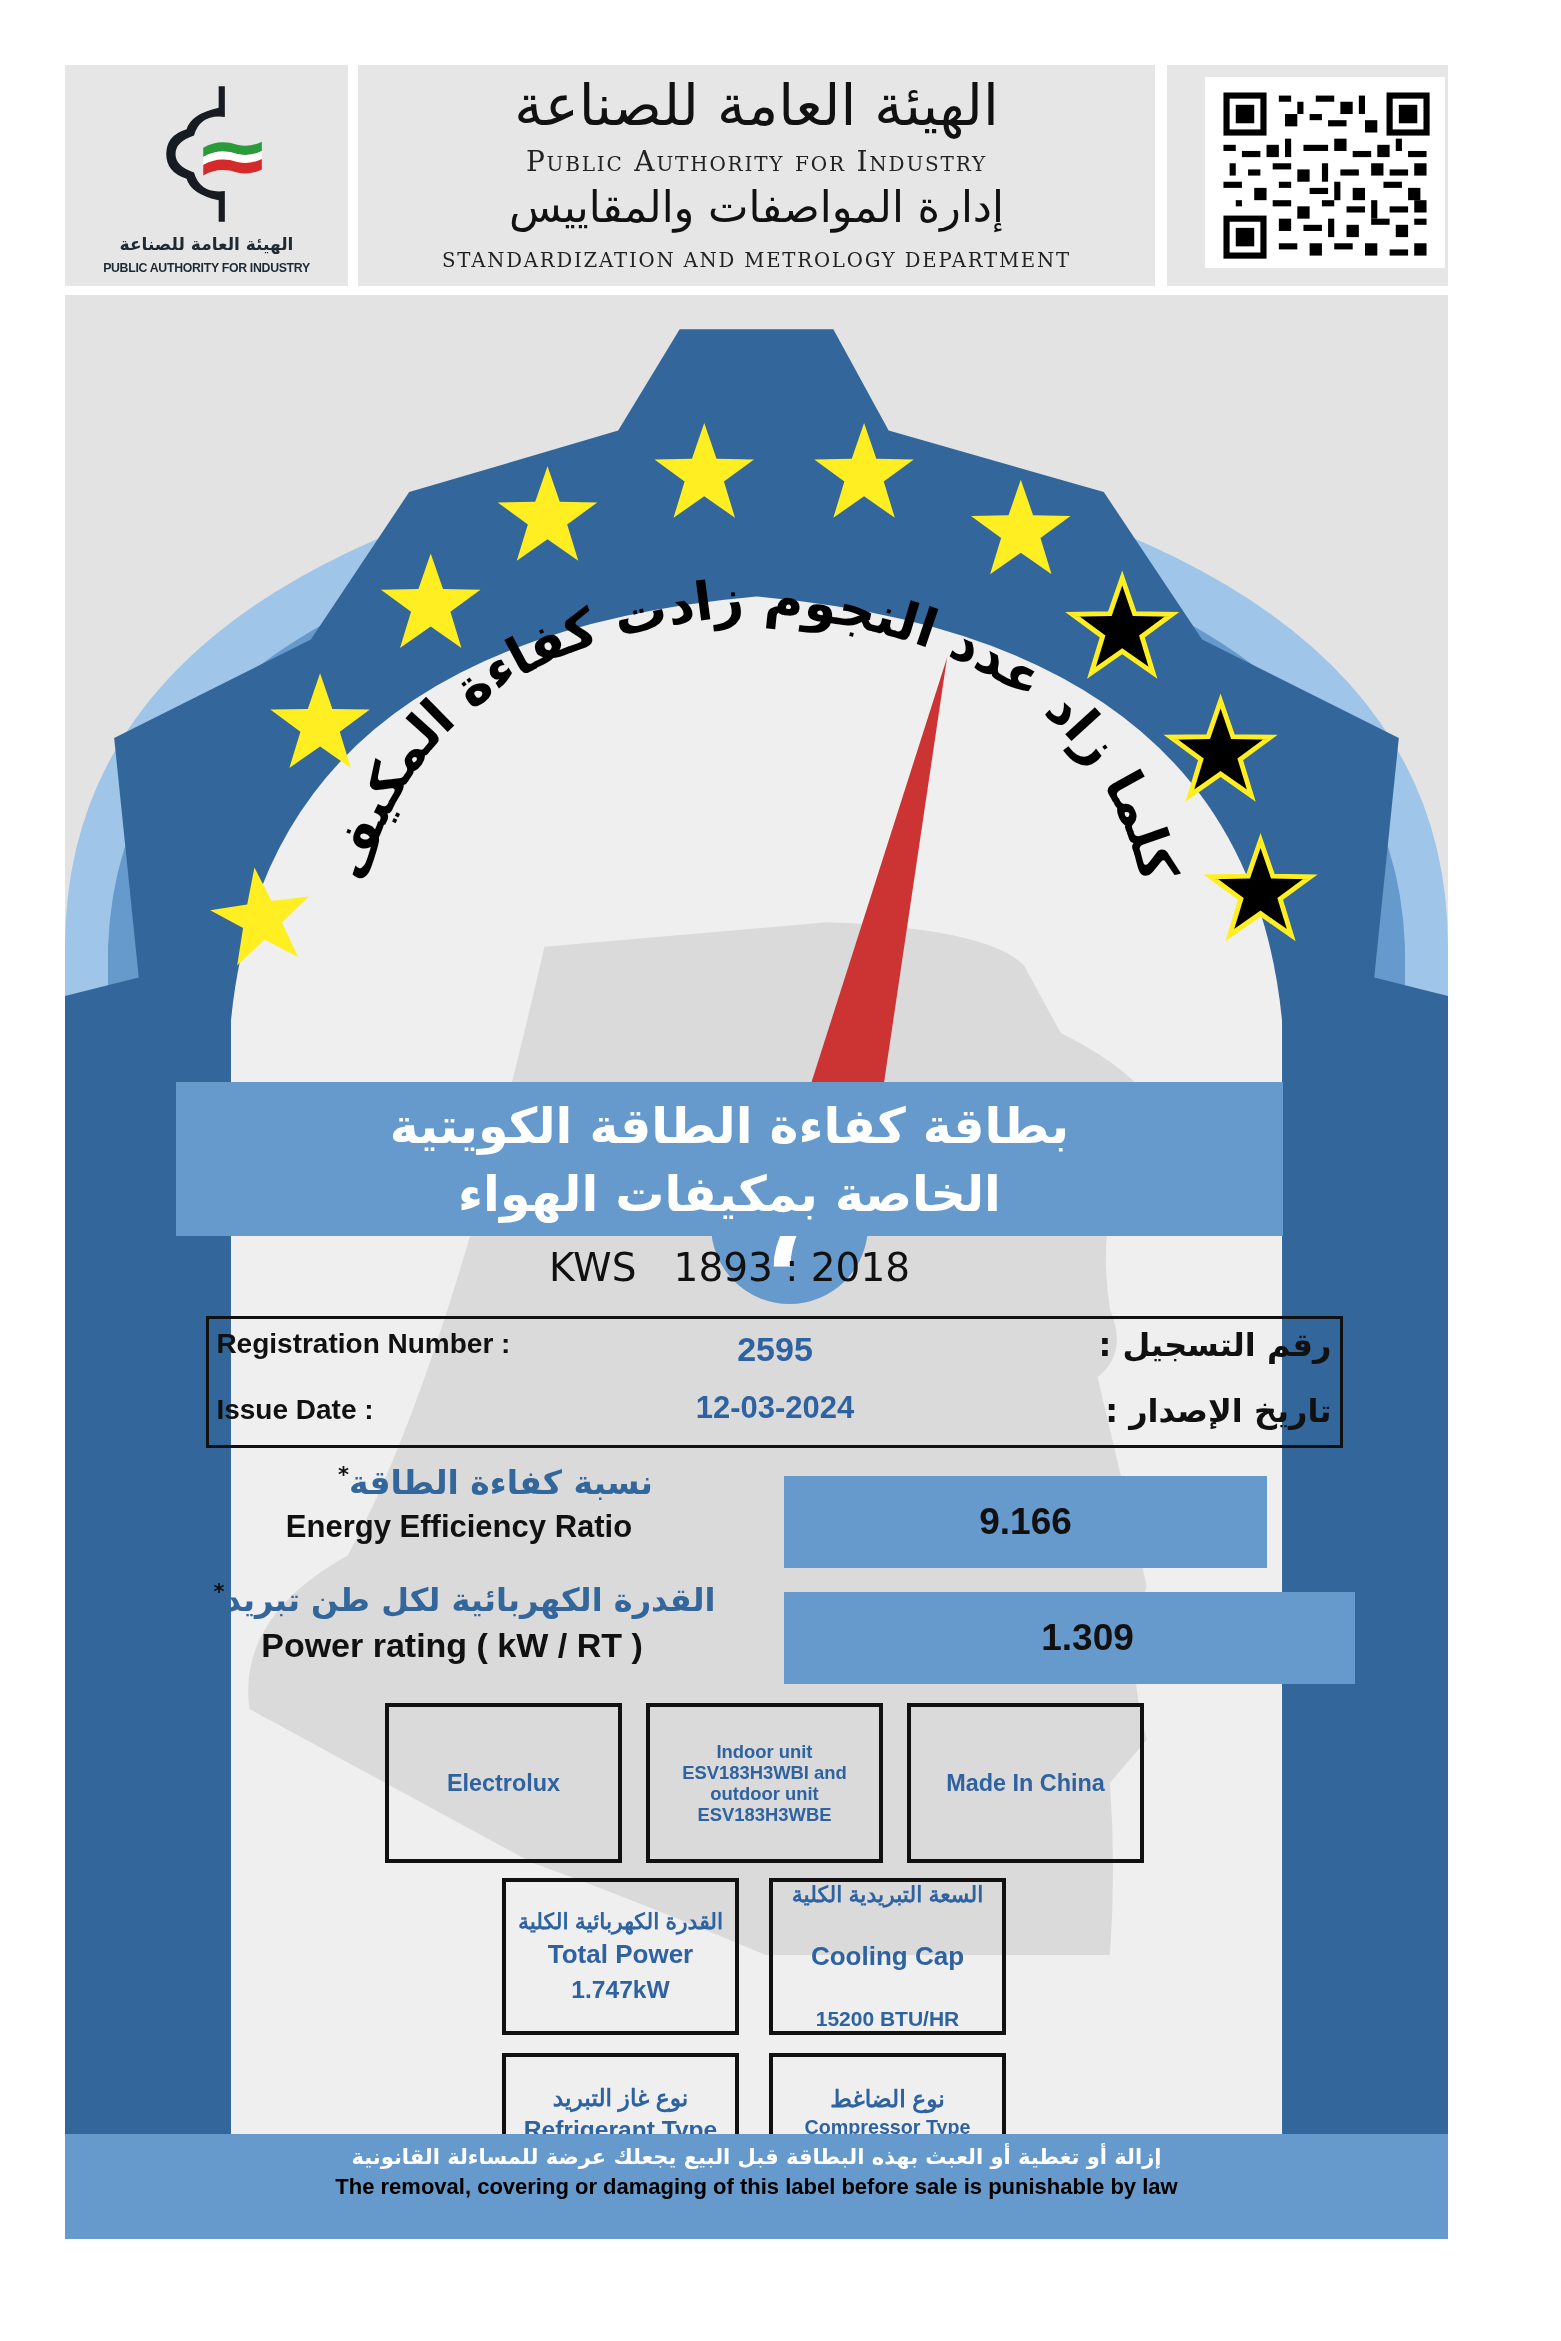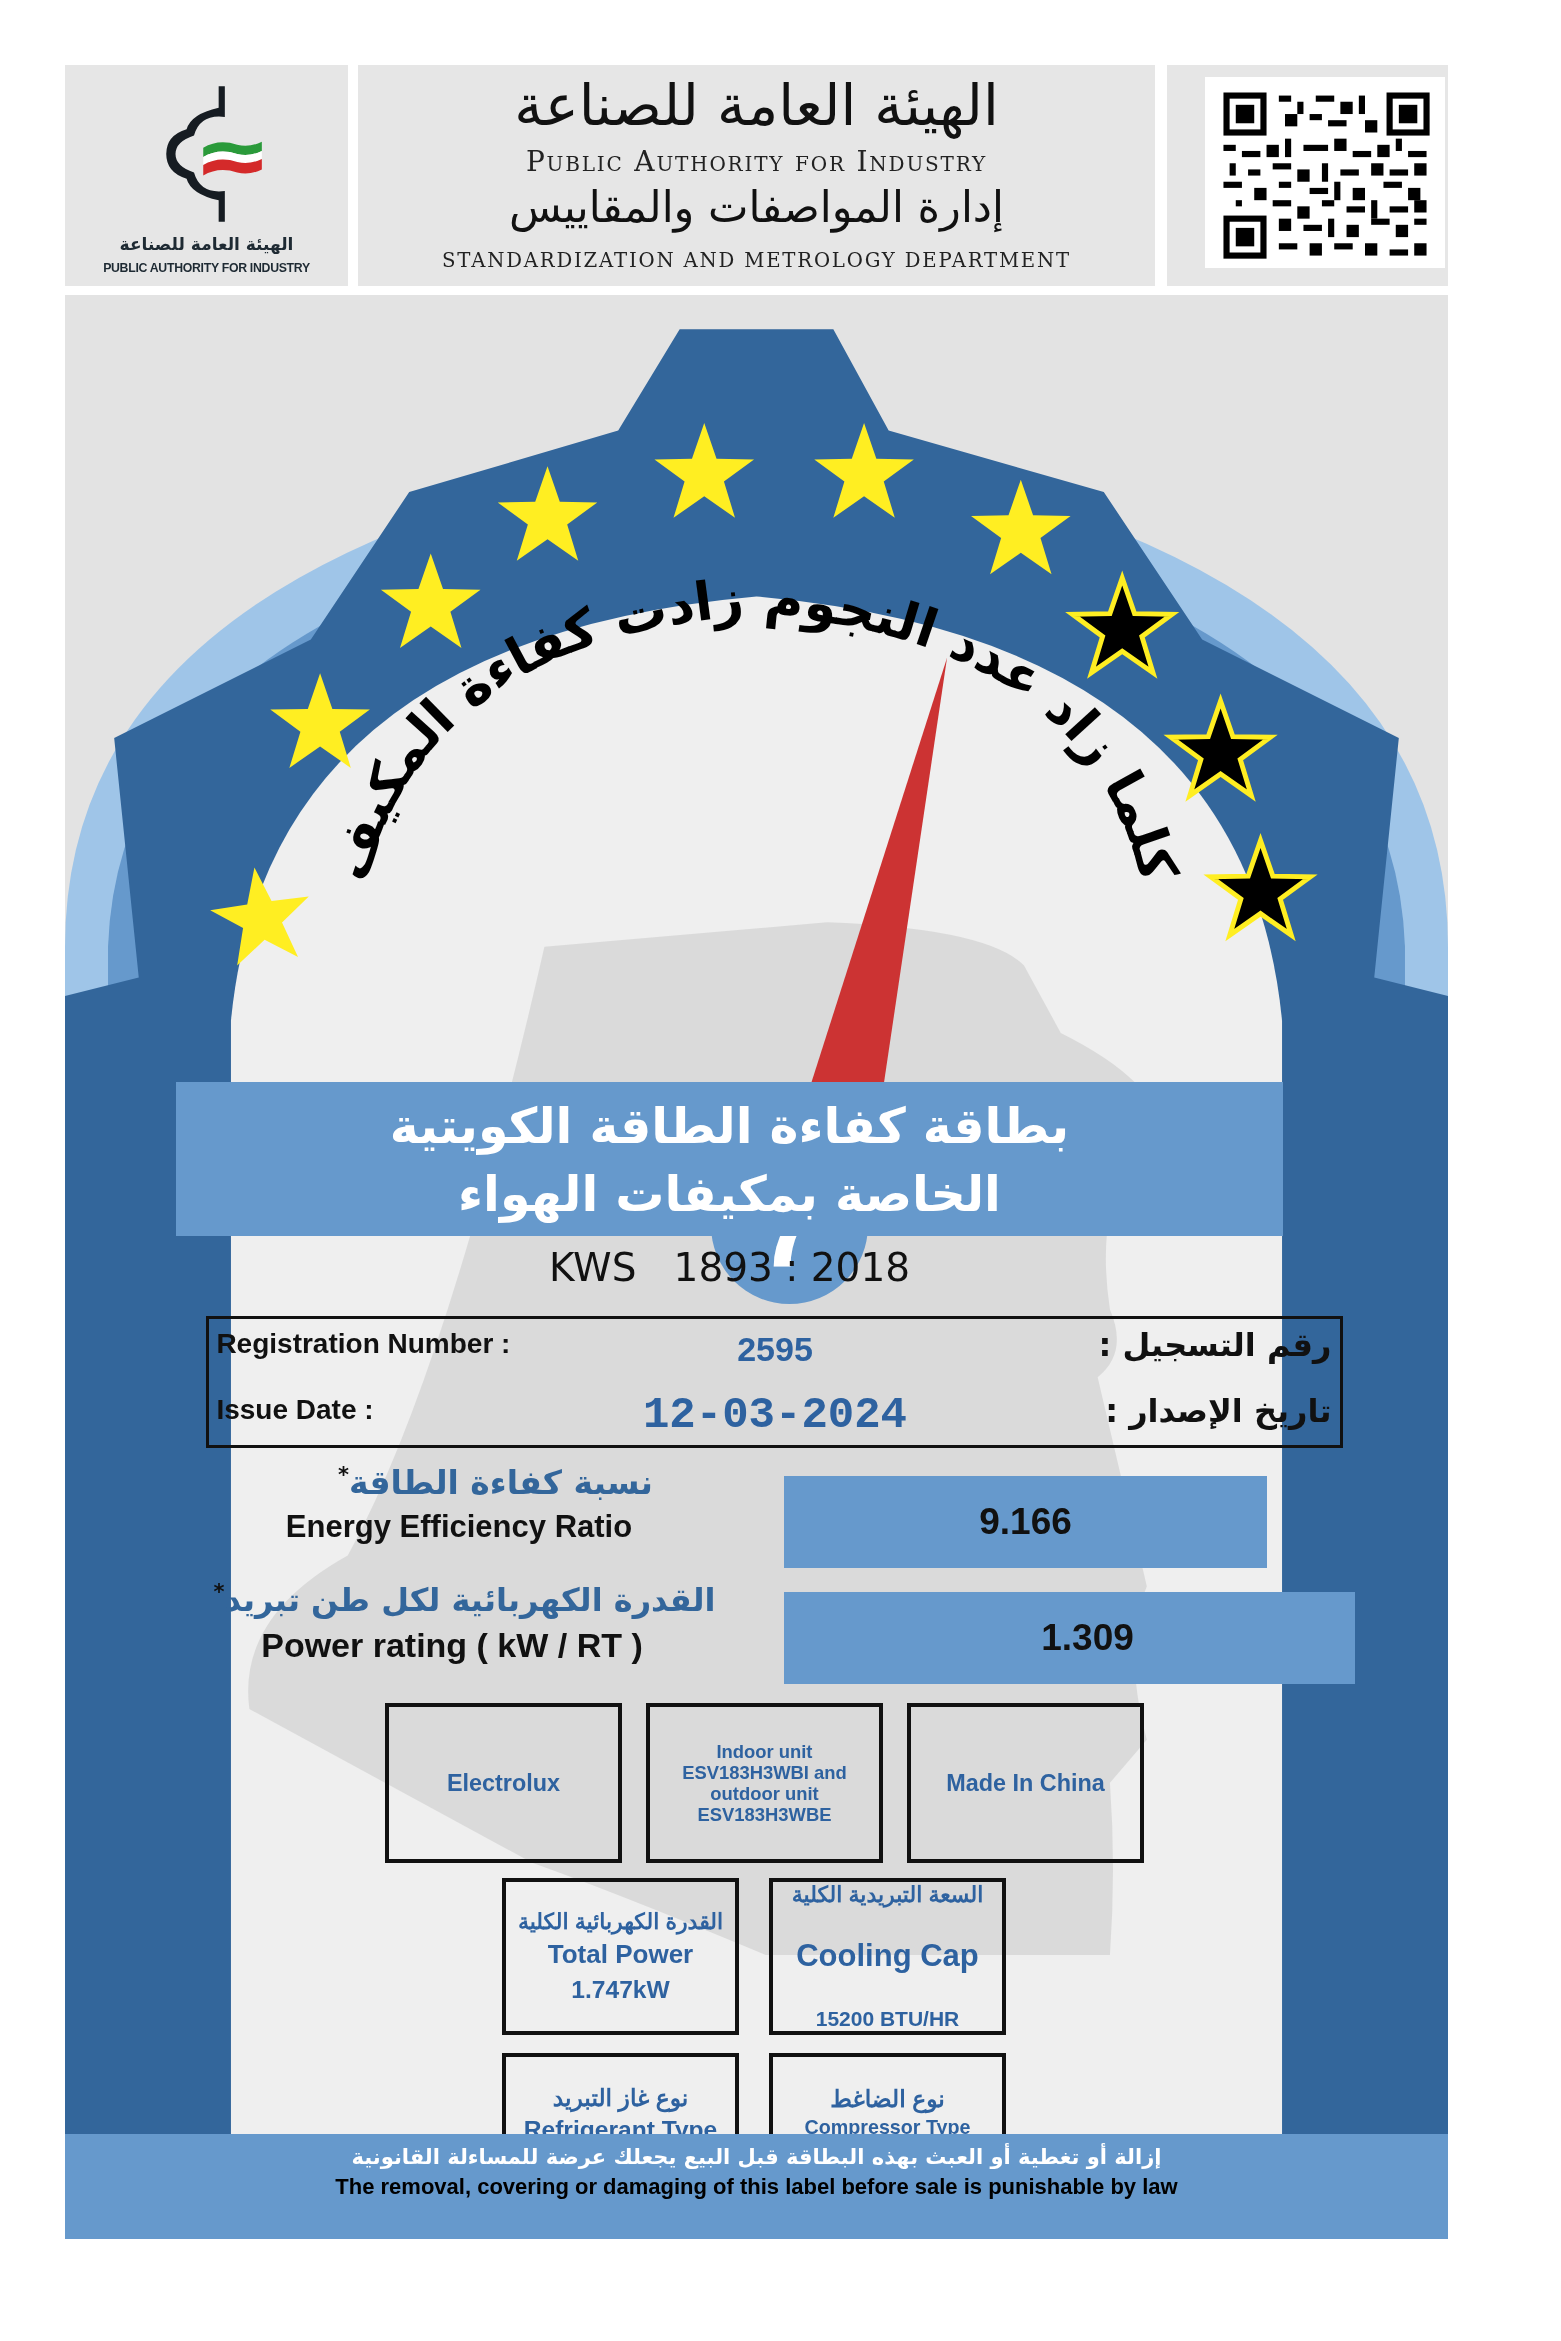--- a/index.html
+++ b/index.html
@@ -187,21 +187,21 @@
     <div style="color:#fff;font-weight:bold;font-size:49px;line-height:68px;">الخاصة بمكيفات الهواء</div>
   </div>
 
   <div class="abs center" style="left:111px;top:950px;width:1107px;font-size:39px;color:#111;white-space:pre;">KWS   1893 : 2018</div>
 
   <div class="abs" style="left:141px;top:1021px;width:1137px;height:132px;border:3.7px solid #111;box-sizing:border-box;">
     <div class="abs" style="left:7.4px;top:8.6px;font-size:28px;font-weight:bold;color:#111;font-family:'Liberation Sans',sans-serif;">Registration Number :</div>
     <div class="abs center val-blue" style="left:369px;top:11px;width:394px;font-size:34px;">2595</div>
     <div class="abs ar" style="right:8.6px;top:7.4px;font-size:32px;font-weight:bold;color:#111;">رقم التسجيل :</div>
     <div class="abs" style="left:7.4px;top:75px;font-size:28px;font-weight:bold;color:#111;font-family:'Liberation Sans',sans-serif;">Issue Date :</div>
-    <div class="abs center val-blue" style="left:369px;top:71px;width:394px;font-size:44px;font-family:Liberation Mono, monospace;">12-03-2024</div>
+    <div class="abs center val-blue" style="left:369px;top:71px;width:394px;font-size:31px;">12-03-2024</div>
     <div class="abs ar" style="right:8.6px;top:73px;font-size:32px;font-weight:bold;color:#111;">تاريخ الإصدار :</div>
   </div>
 
   <div class="abs center ar" style="left:154px;top:1168px;width:553px;font-size:33px;font-weight:bold;color:#33669b;">
     <span>نسبة كفاءة الطاقة</span><sup style="color:#111;font-size:21px;">*</sup>
   </div>
   <div class="abs center" style="left:154px;top:1214px;width:480px;font-size:31px;font-weight:bold;color:#111;font-family:'Liberation Sans',sans-serif;">Energy Efficiency Ratio</div>
   <div class="abs center" style="left:719px;top:1181px;width:483px;height:92px;background:#6699cc;display:flex;align-items:center;justify-content:center;">
     <span style="font-family:'Liberation Sans',sans-serif;font-weight:bold;font-size:37px;color:#111;">9.166</span>
   </div>
@@ -227,21 +227,21 @@
     <span>Made In China</span>
   </div>
 
   <div class="box" style="left:437px;top:1583px;width:237px;height:157px;">
     <span class="ar" style="font-size:22px;">القدرة الكهربائية الكلية</span>
     <span style="font-size:26px;margin-top:3.7px;">Total Power</span>
     <span style="font-size:24.6px;margin-top:6.1px;">1.747kW</span>
   </div>
   <div class="box" style="left:704px;top:1583px;width:237px;height:157px;justify-content:space-between;">
     <span class="ar" style="font-size:22px;">السعة التبريدية الكلية</span>
-    <span style="font-size:31px;margin-top:3.7px;">Cooling Cap</span>
+    <span style="font-size:26px;margin-top:3.7px;">Cooling Cap</span>
     <span style="font-size:21px;margin-top:6.1px;">15200 BTU/HR</span>
   </div>
   <div class="box" style="left:437px;top:1758px;width:237px;height:157px;">
     <span class="ar" style="font-size:23.4px;">نوع غاز التبريد</span>
     <span style="font-size:24.6px;margin-top:3.7px;">Refrigerant Type</span>
     <span style="font-size:24.6px;margin-top:7.4px;">R32</span>
   </div>
   <div class="box" style="left:704px;top:1758px;width:237px;height:157px;">
     <span class="ar" style="font-size:23.4px;">نوع الضاغط</span>
     <span style="font-size:19.7px;margin-top:3.7px;">Compressor Type</span>

